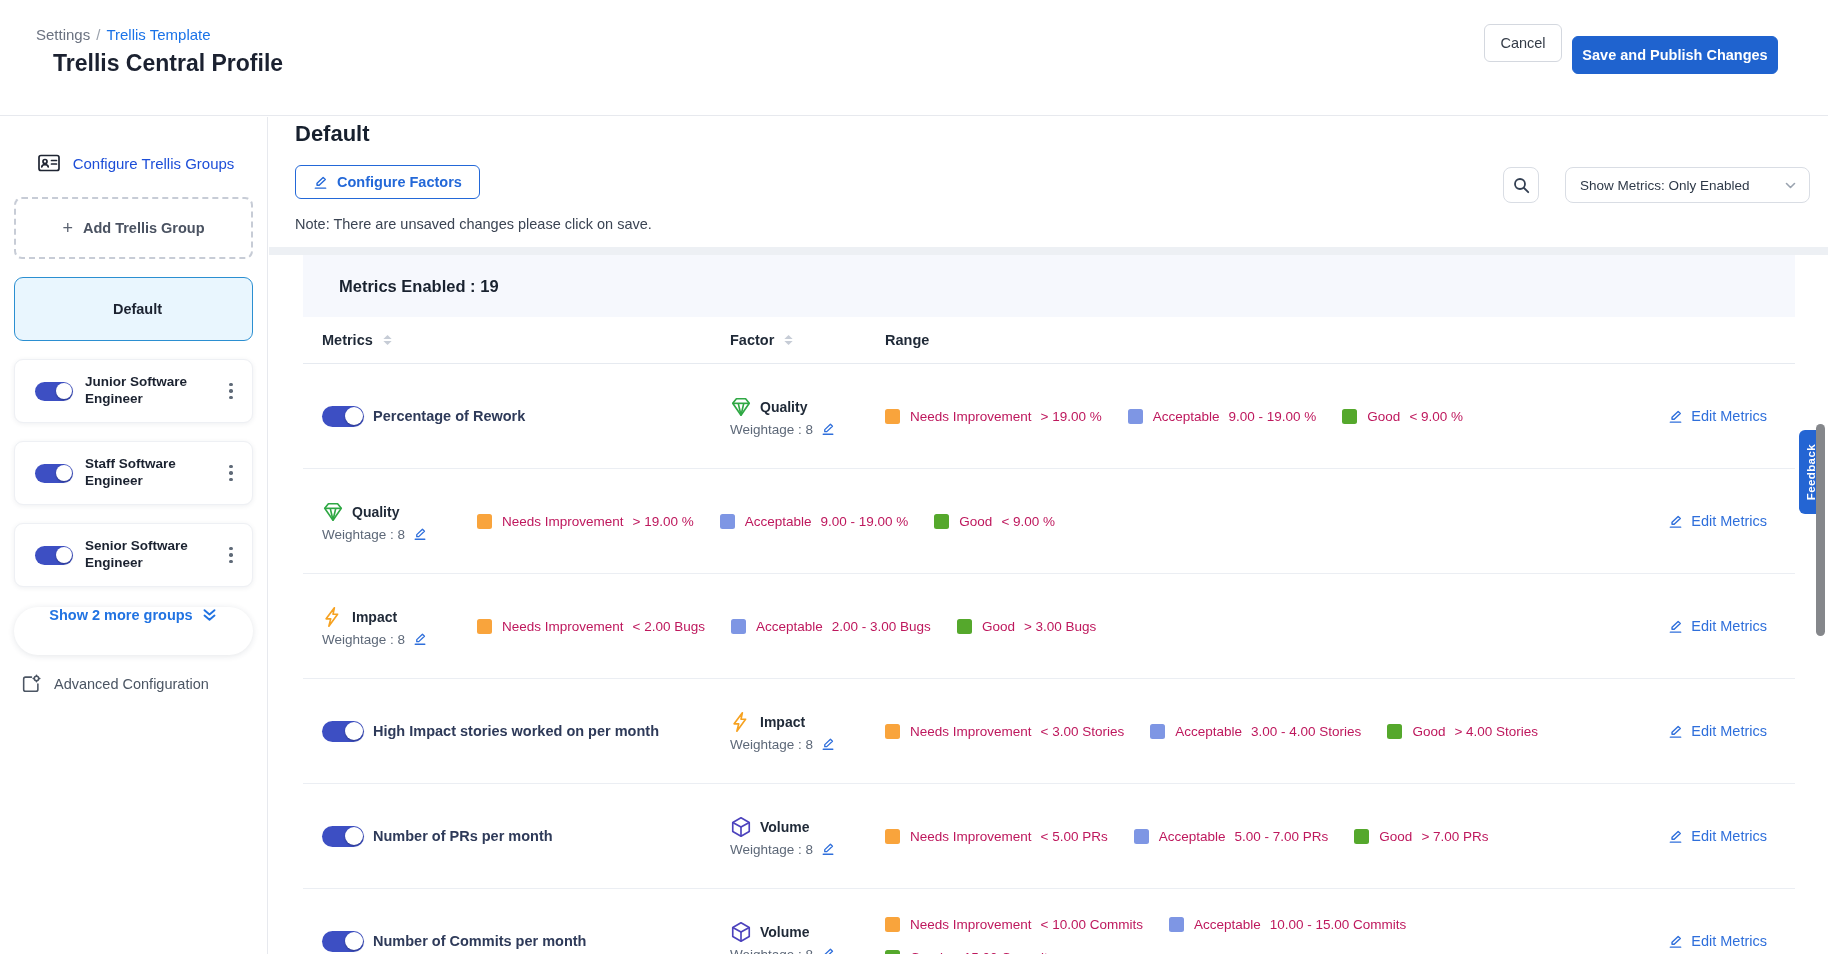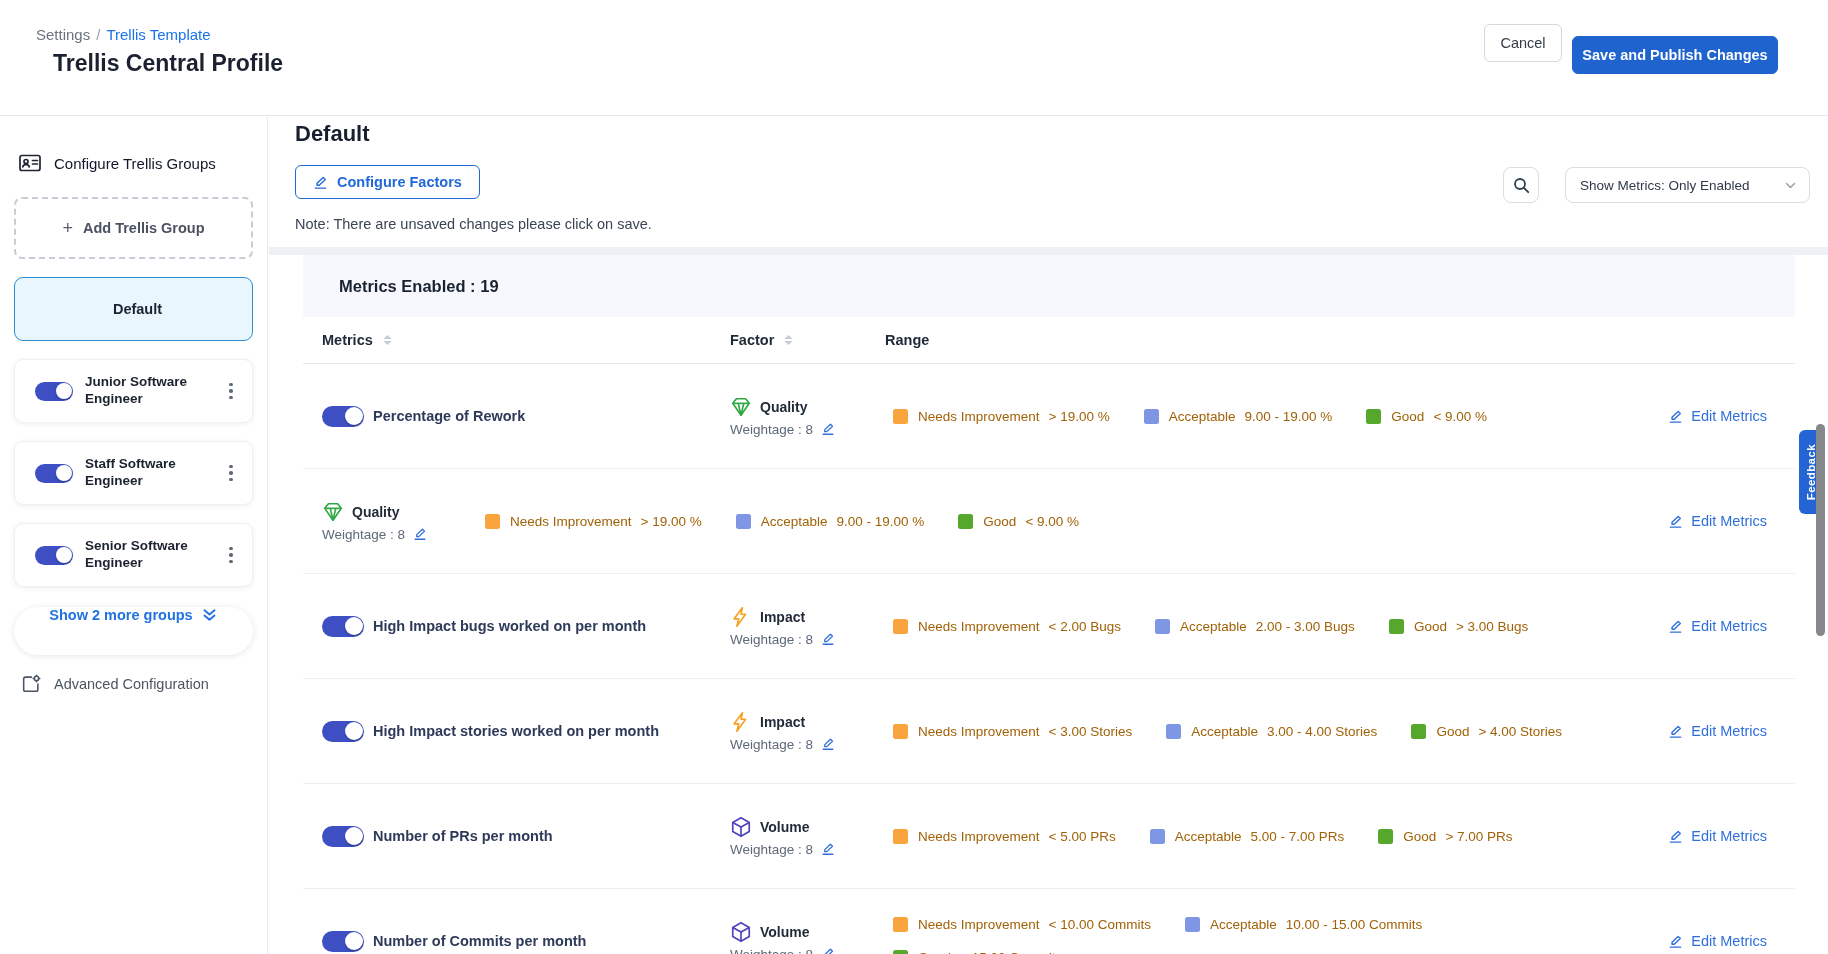--- a/index.html
+++ b/index.html
@@ -17,21 +17,21 @@
     font-size:14.5px; cursor:pointer; height:38px; }
   .btn-cancel { position:absolute; top:24px; right:266px; width:78px; background:#fff;
     border:1px solid #d4d8df; color:#333b47; }
   .btn-primary { position:absolute; top:36px; right:50px; width:206px; background:#1f63cf;
     border:1px solid #1f63cf; color:#fff; font-weight:600; }
 
   
   .sidebar { position:absolute; top:117px; left:0; width:268px; bottom:0; background:#fff;
     border-right:1px solid #e7e9ee; padding:0 14px; }
   .side-section { display:flex; align-items:center; gap:12px; margin-top:34px; padding-left:4px;
-    color:#0f172a; font-size:15px; }
+    color:#1d4ed8; font-size:15px;justify-content:center; }
   .add-box { margin-top:22px; height:62px; border:2px dashed #c7ccd6; border-radius:8px;
     display:flex; align-items:center; justify-content:center; gap:10px; color:#4a5261;
     font-size:14.5px; font-weight:700; cursor:pointer; background:#fff; }
   .add-box .plus { font-size:18px; font-weight:400; color:#5a6270; }
   .group-card { margin-top:18px; height:64px; border-radius:9px; display:flex; align-items:center;
     background:#fff; border:1px solid #eef0f4; box-shadow:0 1px 5px rgba(35,48,77,.08);
     padding:0 12px 0 20px; cursor:pointer; }
   .group-card.selected { background:#e9f6fe; border:1px solid #2b8fd1; box-shadow:none;
     justify-content:center; font-size:14.5px; font-weight:700; color:#1b2230; }
   .group-card .g-name { flex:1; margin-left:12px; font-size:13.5px; font-weight:700;
@@ -80,21 +80,21 @@
     border-bottom:1px solid #ebeef3; background:#fff; }
   .col-metric { width:408px; display:flex; align-items:center; }
   .metric-name { margin-left:9px; font-size:14.5px; font-weight:700; color:#2e3a59; line-height:1.3; padding-right:18px; }
   .col-factor { width:155px; }
   .factor-top { display:flex; align-items:center; gap:8px; font-size:14px; font-weight:700; color:#1f2937; }
   .factor-weight { margin-top:4px; display:flex; align-items:center; gap:8px;
     font-size:13.5px; color:#5d6878; }
   .col-range { width:740px; display:flex; align-items:center; column-gap:26px; row-gap:9px;
     flex-wrap:nowrap; }
   .col-range.wrap { flex-wrap:wrap; }
-  .chip { display:flex; align-items:center; white-space:nowrap; font-size:13.5px; color:#a16207;margin-left:8px; }
+  .chip { display:flex; align-items:center; white-space:nowrap; font-size:13.5px; color:#be185d; }
   .chip .sq { width:15px; height:15px; border-radius:2.5px; margin-right:10px; flex:none; }
   .chip .chip-value { margin-left:9px; }
   .sq.needs-improvement { background:#f9a43c; }
   .sq.acceptable { background:#7e96e4; }
   .sq.good { background:#55a82c; }
   .flex-break { flex-basis:100%; height:0; }
   .col-edit { flex:1; display:flex; justify-content:flex-end; padding-right:28px; }
   .edit-link { display:flex; align-items:center; gap:8px; color:#2f6fdb; font-size:14.5px;
     font-weight:500; cursor:pointer; white-space:nowrap; }
 
@@ -366,26 +366,20 @@
         <svg width="15" height="15" viewBox="0 0 16 16" fill="none" stroke="#2f6fdb" stroke-width="1.5" stroke-linecap="round" stroke-linejoin="round">
           <path d="M10.8 2.6l2.3 2.3L6.6 11H4.3V8.7l6.5-6.1z"></path>
                   <path d="M2.5 14h11"></path>
         </svg>
         <span class="edit-label">Edit Metrics</span>
       </span>
     </div>
   </div>
 
   <div class="trow">
-    <div class="col-metric">
-      <span class="toggle">
-                <span class="knob"></span>
-              </span>
-      <span class="metric-name">High Impact bugs worked on per month</span>
-    </div>
     <div class="col-factor">
       <div class="factor-top">
         <span class="factor-icon">
                   <svg width="22" height="22" viewBox="0 0 24 24" fill="none" stroke="#f6a221" stroke-width="1.8" stroke-linejoin="round">
                     <path d="M13.5 2L4.5 14h5l-2 8 9.5-13h-5l1.5-7z"></path>
                   </svg>
                 </span>
         <span class="factor-name">Impact</span>
       </div>
       <div class="factor-weight">

